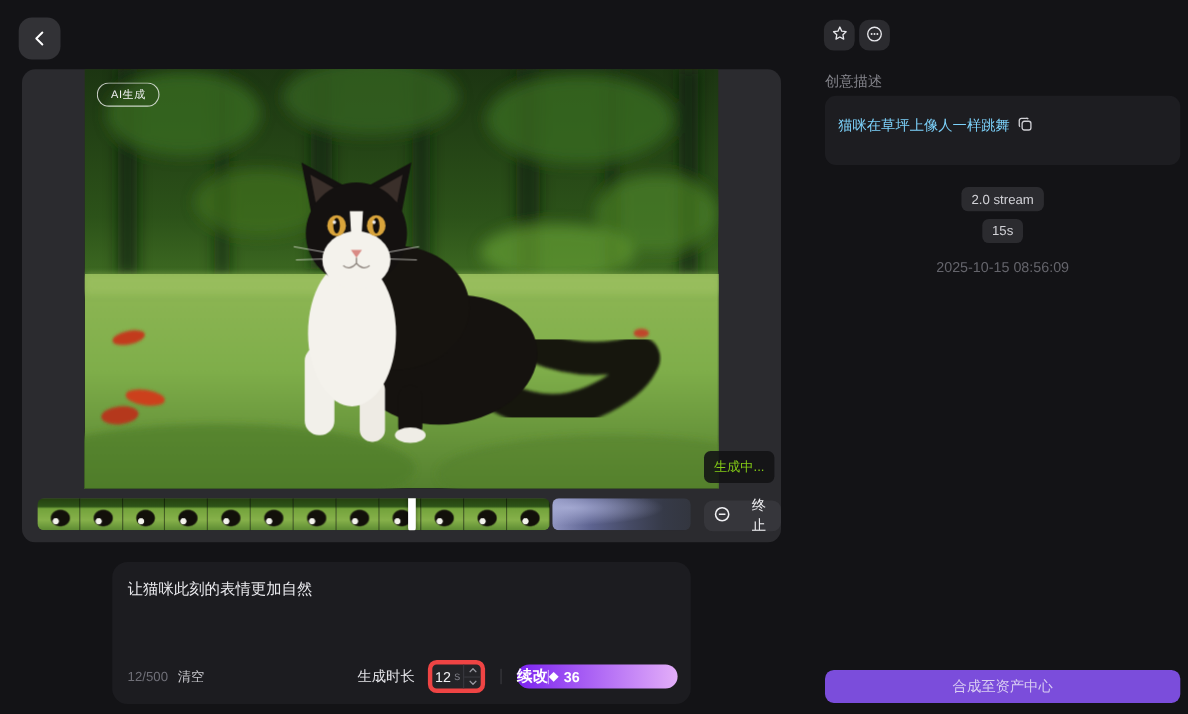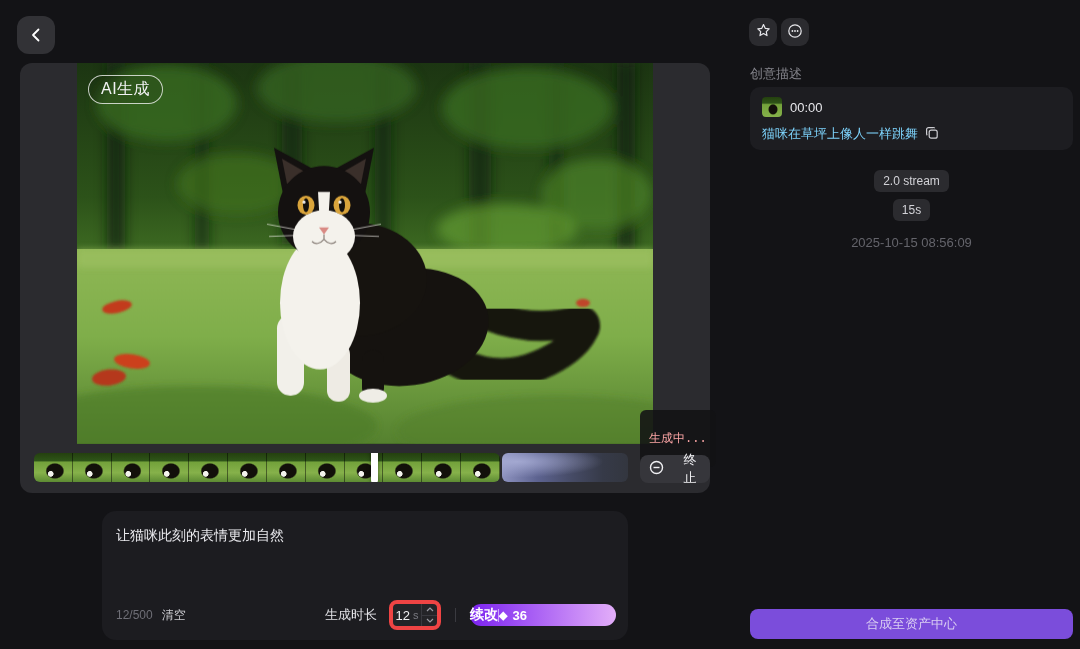--- a/index.html
+++ b/index.html
@@ -30,28 +30,28 @@
   .video-frame {
     position:absolute; left:57px; top:0;
     width:576px; height:381px;
     background:#223516; overflow:hidden;
   }
   .video-frame svg { display:block; width:100%; height:100%; }
   .ai-badge {
     position:absolute; left:68px; top:12px;
     padding:3px 12px; border-radius:999px;
     border:1px solid rgba(255,255,255,.75);
-    color:#f2f2f4; font-size:16px; letter-spacing:.5px;
+    color:#f2f2f4; font-size:10px; letter-spacing:.5px;
     background:rgba(30,40,20,.18);
   }
   .generating-badge {
     position:absolute; left:620px; top:347px;
-    padding:20px 9px; border-radius:6px;
+    padding:6px 9px; border-radius:6px;
     background:rgba(18,18,20,.88);
-    color:#fca5a5; font-size:12px; white-space:nowrap;font-family:Liberation Mono, monospace;
+    color:#84cc16; font-size:12px; white-space:nowrap;
   }
 
   
   .filmstrip {
     position:absolute; left:14px; top:390px;
     width:466px; height:29px;
     display:flex; border-radius:6px; overflow:hidden;
   }
   .thumb {
     flex:1 0 auto; height:29px; width:38.8px;
@@ -377,24 +377,20 @@
             <circle cx="8" cy="8" r="0.9" fill="#e8e8ec"></circle>
             <circle cx="10.6" cy="8" r="0.9" fill="#e8e8ec"></circle>
           </svg>
       </span>
     </button>
   </div>
 
   <div class="section-title">创意描述</div>
 
   <div class="prompt-card">
-    <div class="prompt-row1">
-      <div class="prompt-thumb"></div>
-      <span class="prompt-time">00:00</span>
-    </div>
     <div class="prompt-row2">
       <span>猫咪在草坪上像人一样跳舞</span>
       <button class="copy-btn">
         <span>
           <svg width="14" height="14" viewBox="0 0 14 14">
               <rect x="4.2" y="4.2" width="8" height="8" rx="2" stroke="#cfcfd4" stroke-width="1.2" fill="none"></rect>
               <path d="M9.8 2.2 A2 2 0 0 0 7.8 1.6 L3.6 1.6 A2 2 0 0 0 1.6 3.6 L1.6 7.8 A2 2 0 0 0 2.2 9.2" stroke="#cfcfd4" stroke-width="1.2" fill="none"></path>
             </svg>
         </span>
       </button>

